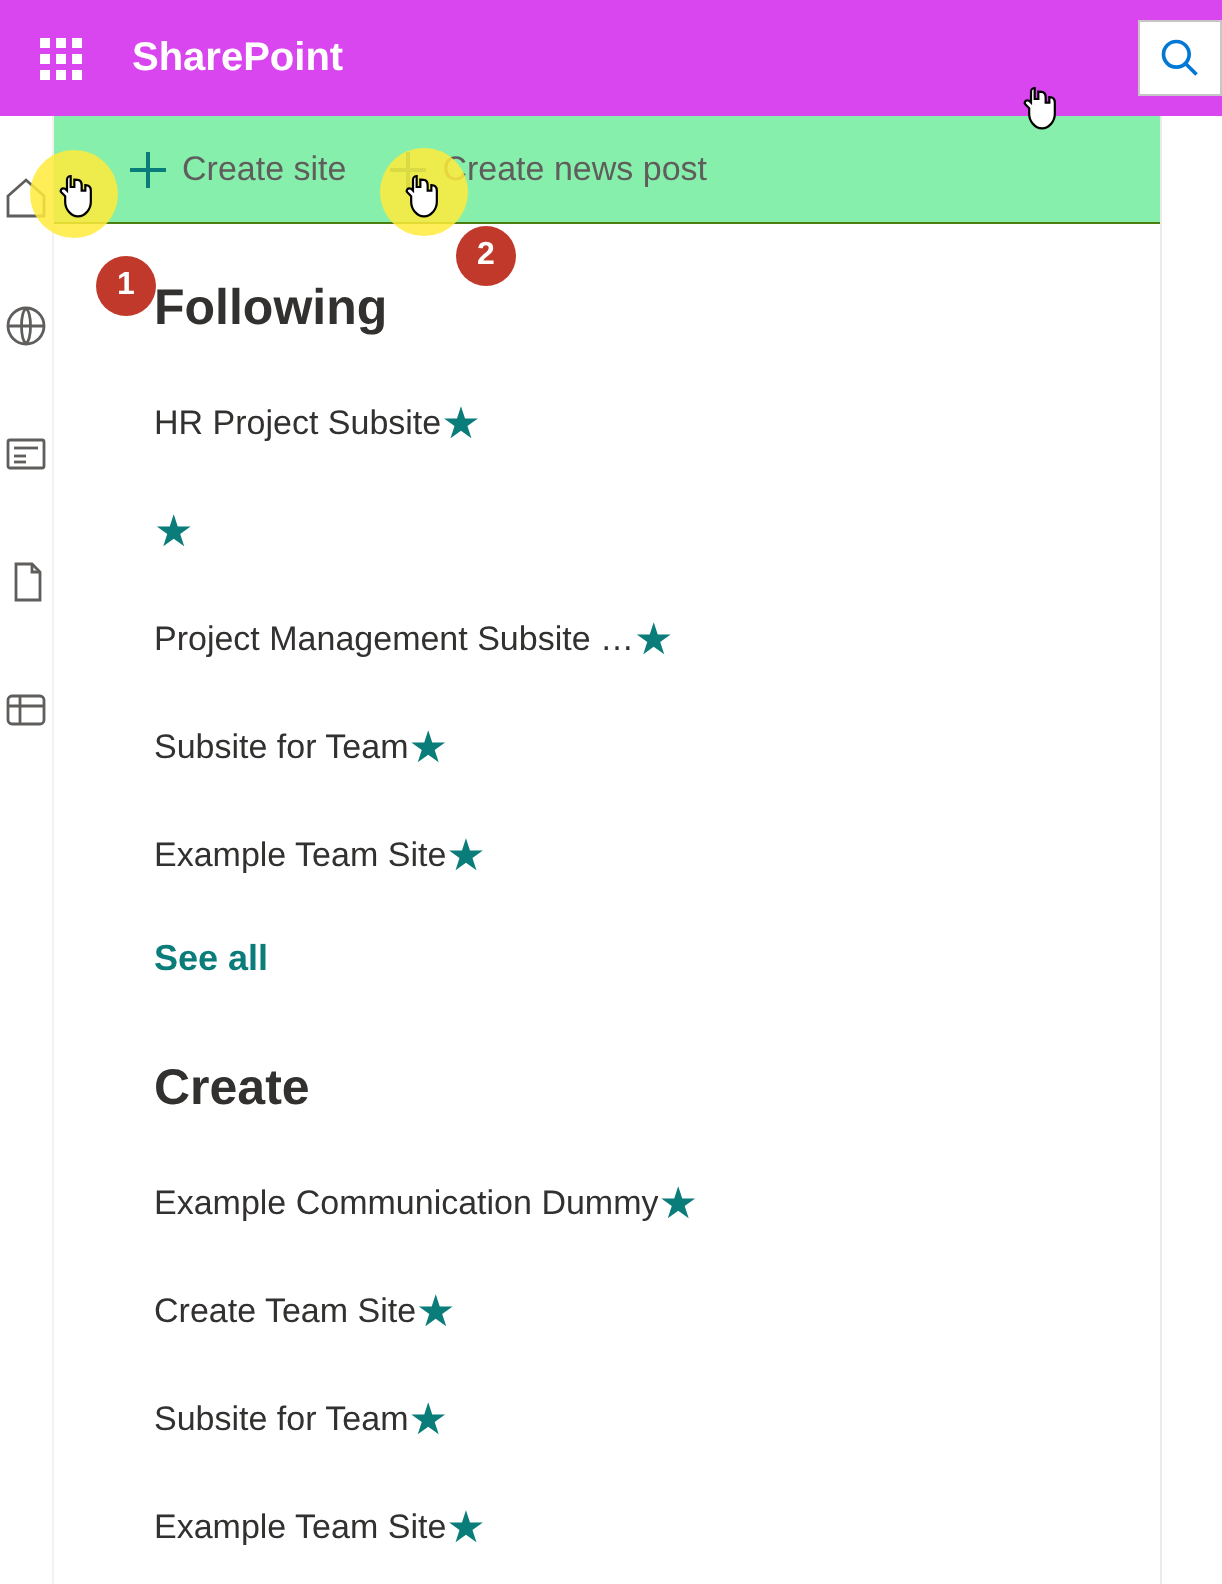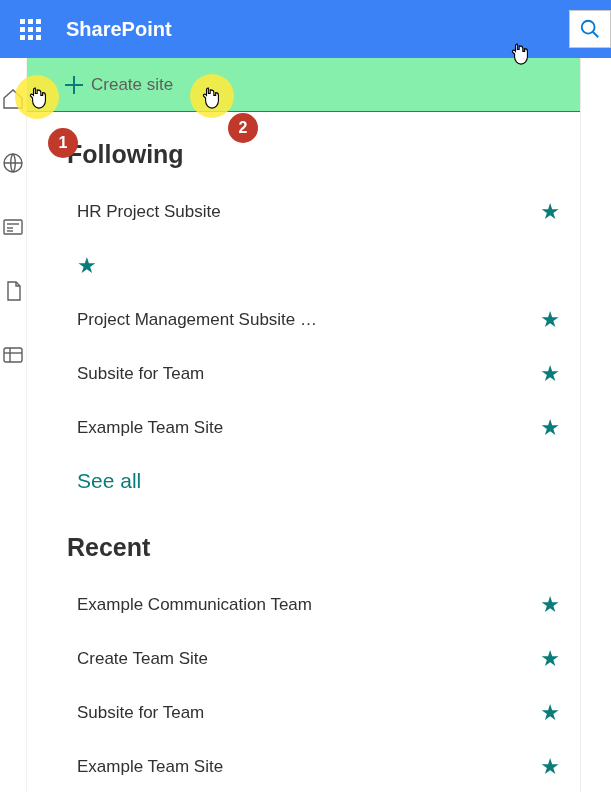--- a/index.html
+++ b/index.html
@@ -7,21 +7,21 @@
     font-family: "Segoe UI", -apple-system, sans-serif;
     width: 611px;
     height: 792px;
     overflow: hidden;
     background: #fff;
     color: #323130;
     position: relative;
   }
   .top-bar {
     height: 58px;
-    background: #3b82f6;
+    background: #d946ef;
     display: flex;
     align-items: center;
     padding: 0 12px;
     position: relative;
   }
   .waffle {
     width: 36px; height: 36px;
     display: grid;
     grid-template-columns: repeat(3,5px);
     grid-template-rows: repeat(3,5px);
@@ -72,30 +72,30 @@
   }
   .action-btn .plus {
     width:18px; height:18px; position:relative;
   }
   .action-btn .plus::before, .action-btn .plus::after {
     content:""; position:absolute; background:#0a7d7a;
   }
   .action-btn .plus::before { left:8px; top:0; width:2px; height:18px; }
   .action-btn .plus::after { top:8px; left:0; height:2px; width:18px; }
   .section-title {
-    font-size:25px; font-weight:600; margin:28px 0 16px 40px; color:#323130;
+    font-size:25px; font-weight:600; margin:28px 0 16px 50px; color:#323130;
   }
   .site-list { list-style:none; padding:0 20px 0 50px; }
   .site-item {
-    display:flex; justify-content:space-between; align-items:center;
+    display:flex; justify-content:flex-start; align-items:center;
     padding:14px 0; font-size:17px; color:#323130; cursor:pointer;
   }
   .site-item .name { max-width:260px; white-space:nowrap; overflow:hidden; text-overflow:ellipsis; }
   .star { color:#0a7d7a; font-size:22px; }
-  .see-all { color:#0a7d7a; font-size:21px; margin:14px 0 0 50px; cursor:pointer; display:inline-block; }
+  .see-all { color:#0a7d7a; font-size:18px; margin:14px 0 0 50px; cursor:pointer; display:inline-block;font-weight:bold; }
   .right-col {
     flex:1; padding:44px 0 0 0;
     overflow:hidden;
   }
   .right-title {
     font-size:25px; font-weight:400; color:#323130; margin-left:0; margin-bottom:20px;
   }
   .freq-title { font-size:25px; color:#323130; margin-top:34px; }
   
   .yellow-dot {
@@ -174,20 +174,24 @@
         </svg>
     </div>
   </div>
 
   <div class="main-col">
     <div class="action-bar">
       <div class="action-btn">
         <span class="plus"></span>
         <span>Create site</span>
       </div>
+      <div class="action-btn">
+        <span class="plus"></span>
+        <span>Create news post</span>
+      </div>
     </div>
 
     <h2 class="section-title">Following</h2>
     <ul class="site-list">
       <li class="site-item">
           <span class="name">HR Project Subsite</span>
           <span class="star">★</span>
         </li>
       <li class="site-item">
           <span class="star">★</span>
@@ -200,24 +204,24 @@
           <span class="name">Subsite for Team</span>
           <span class="star">★</span>
         </li>
       <li class="site-item">
           <span class="name">Example Team Site</span>
           <span class="star">★</span>
         </li>
     </ul>
     <a class="see-all">See all</a>
 
-    <h2 class="section-title" style="margin-top:40px">Recent</h2>
+    <h2 class="section-title" style="margin-top:40px">Create</h2>
     <ul class="site-list">
       <li class="site-item">
-          <span class="name">Example Communication Team</span>
+          <span class="name">Example Communication Dummy</span>
           <span class="star">★</span>
         </li>
       <li class="site-item">
           <span class="name">Create Team Site</span>
           <span class="star">★</span>
         </li>
       <li class="site-item">
           <span class="name">Subsite for Team</span>
           <span class="star">★</span>
         </li>

